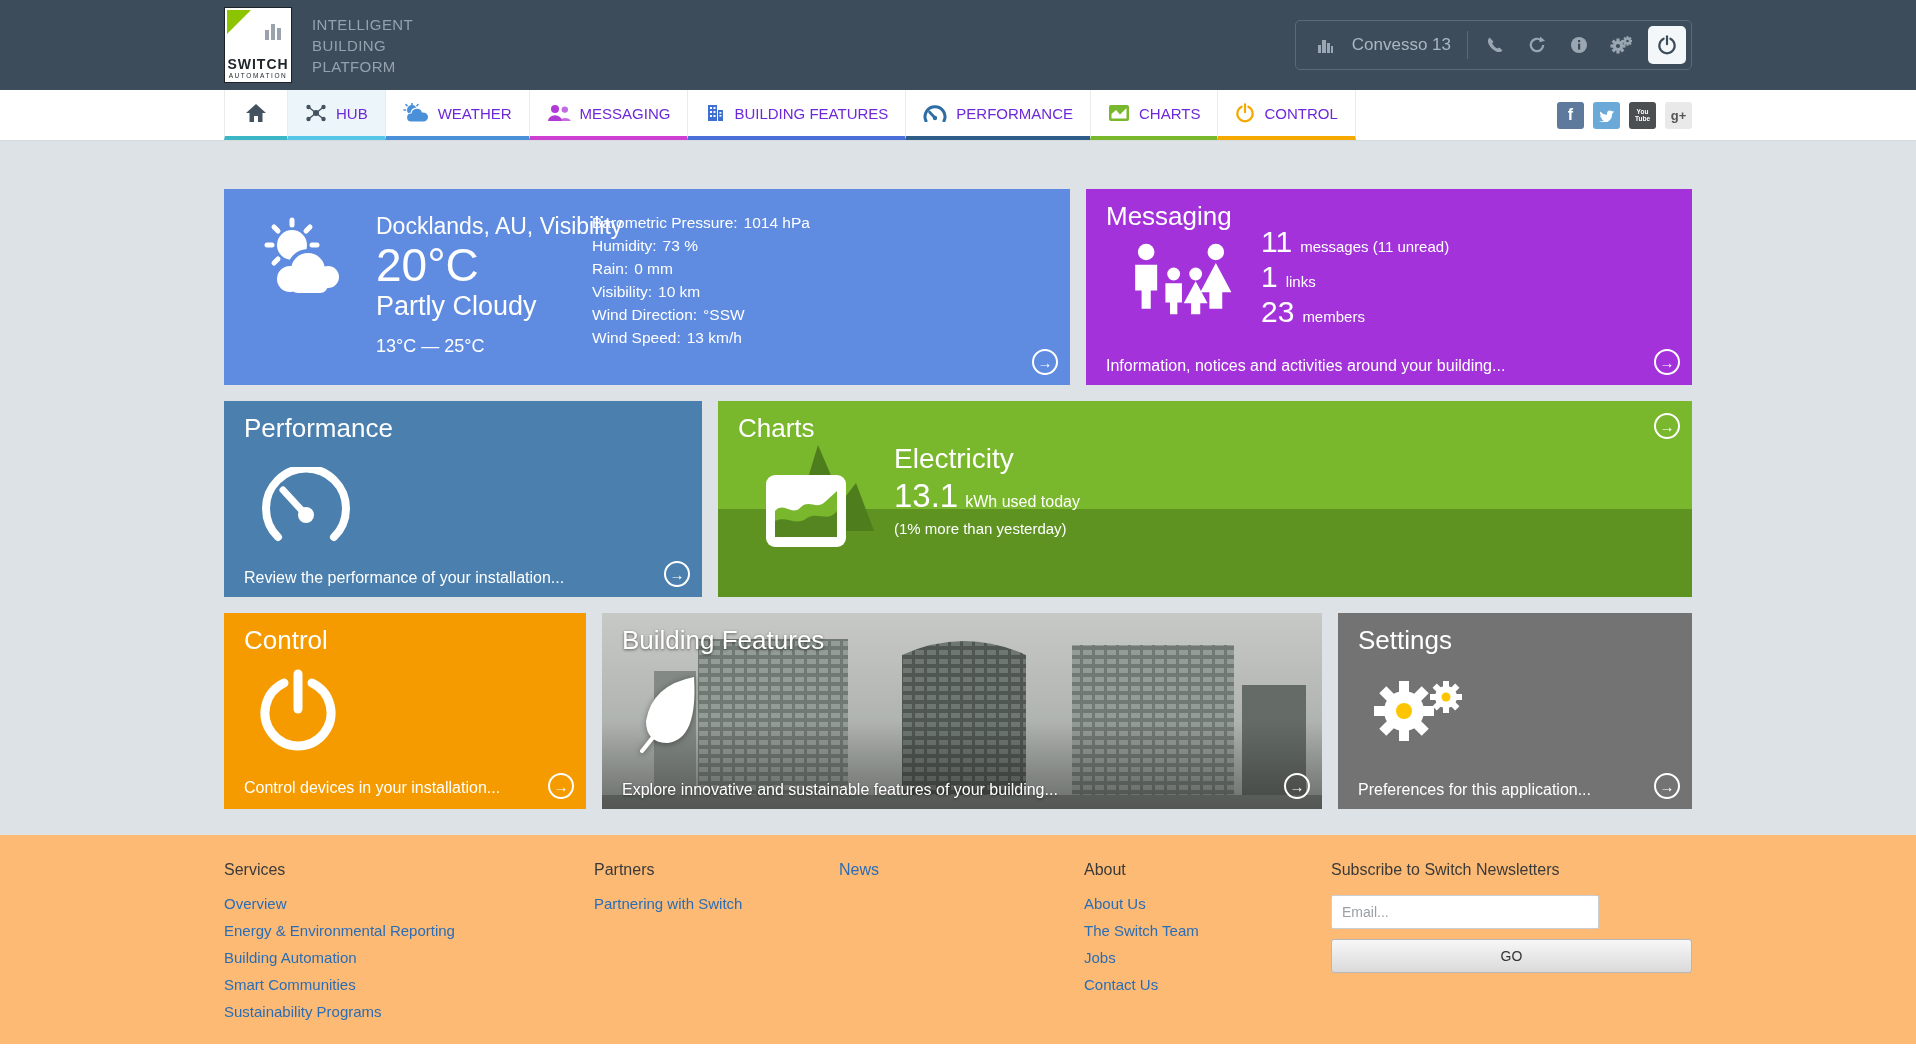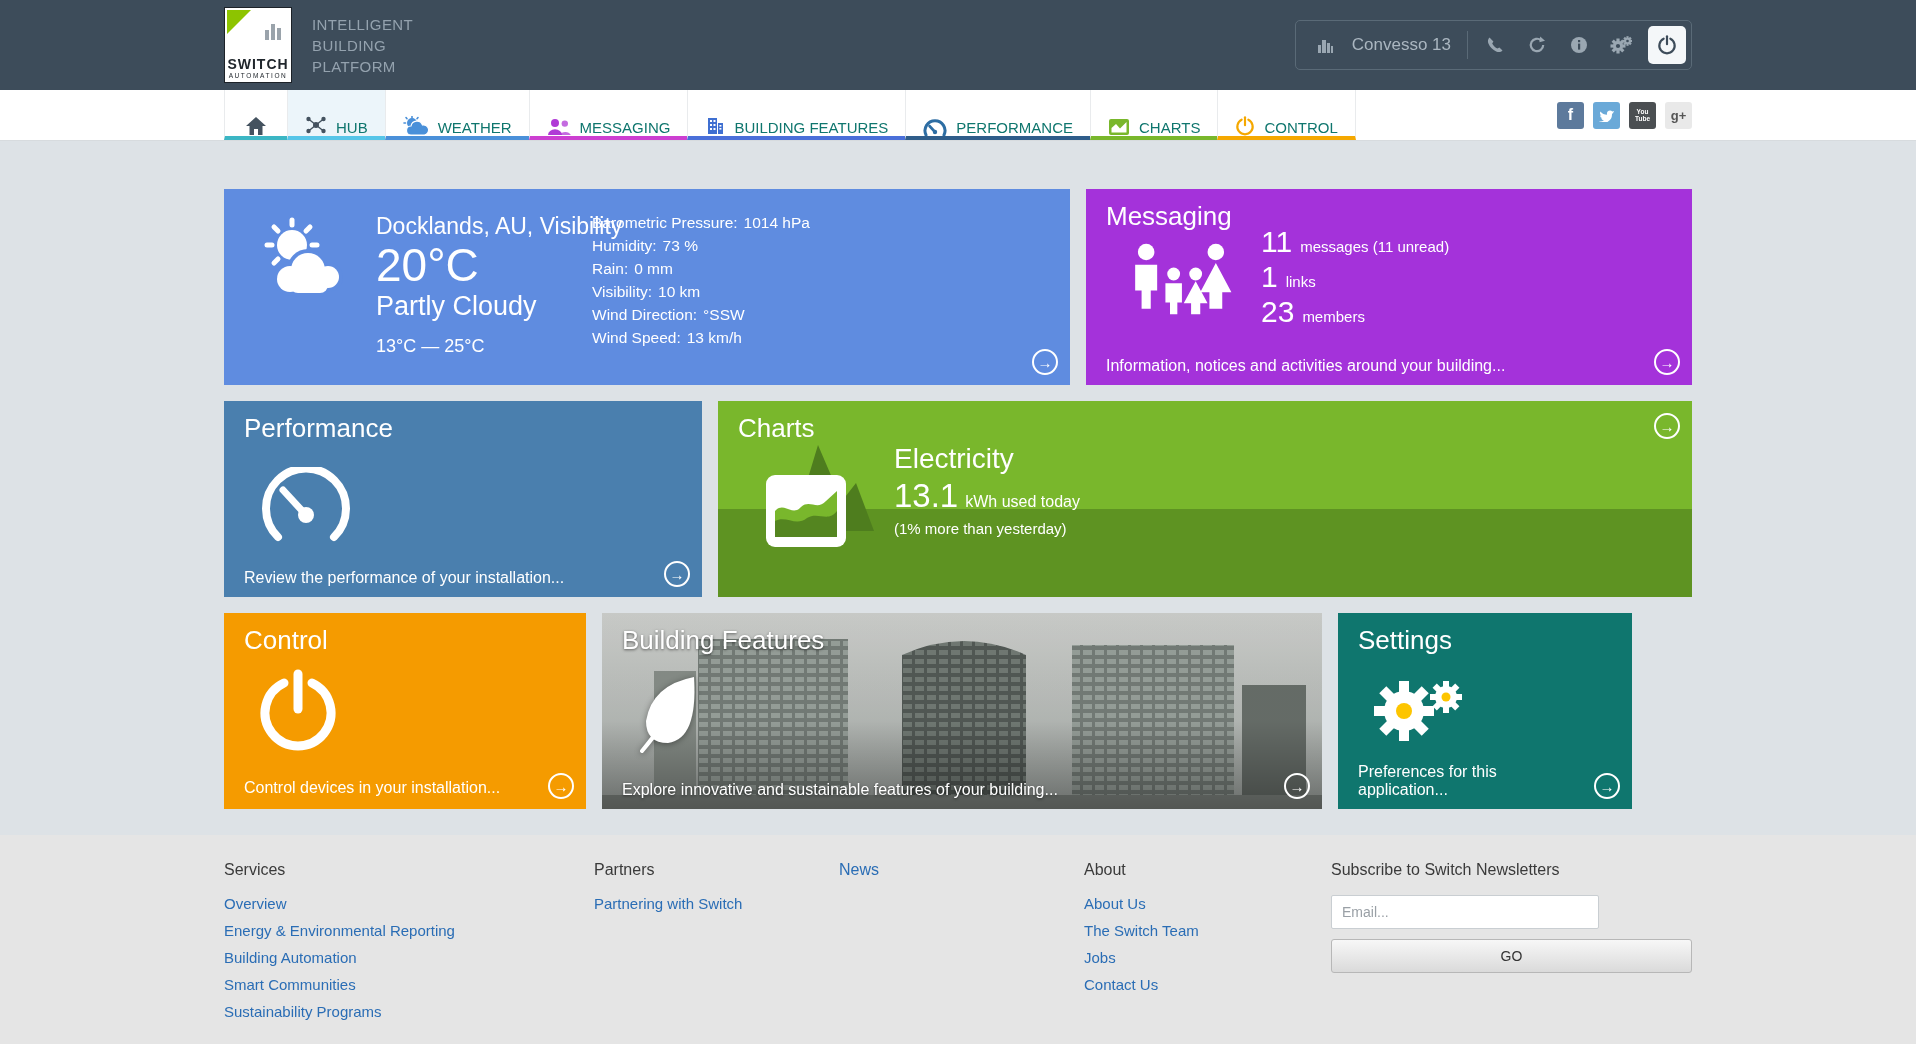--- a/index.html
+++ b/index.html
@@ -26,22 +26,22 @@
               padding: 5px 5px 5px 14px; color: #aab6c0; font-size: 17px; }
   .site-name { margin-right: 4px; }
   .site-divider { width: 1px; height: 28px; background: #5a6a77; }
   .icon-btn { width: 30px; height: 30px; display: flex; align-items: center; justify-content: center; cursor: pointer; }
   .power-btn { width: 38px; height: 38px; background: #f4f7f9; border-radius: 5px;
                display: flex; align-items: center; justify-content: center; cursor: pointer; }
 
   
   .navbar { background: #fff; border-bottom: 1px solid #d7dbde; }
   .navbar .container { display: flex; align-items: stretch; height: 50px; }
-  .tab { display: flex; align-items: flex-end; gap: 9px; padding: 0 17px; cursor: pointer;
-         border-left: 1px solid #e9ebed; border-bottom: 4px solid transparent; font-size: 15px; color: #0f766e; }
+  .tab { display: flex; align-items: center; gap: 9px; padding: 0 17px; cursor: pointer;
+         border-left: 1px solid #e9ebed; border-bottom: 4px solid transparent; font-size: 15px; color: #6d28d9; }
   .tab.last { border-right: 1px solid #e9ebed; }
   .tab-home { border-bottom-color: #3bb6c4; padding: 0 20px; }
   .tab-hub { border-bottom-color: #56c5e8; background: #ecf5fa; }
   .tab-weather { border-bottom-color: #4a90d9; }
   .tab-messaging { border-bottom-color: #cc3fd1; }
   .tab-building_features { border-bottom-color: #4a6fd9; }
   .tab-performance { border-bottom-color: #2f5d8a; }
   .tab-charts { border-bottom-color: #79b72c; }
   .tab-control { border-bottom-color: #f5a800; }
   .social { margin-left: auto; display: flex; align-items: center; gap: 9px; }
@@ -97,25 +97,25 @@
   .tile-control { width: 362px; background: #f59b00; }
   .control-icon { position: absolute; left: 32px; top: 56px; }
   .tile-control .tile-desc { line-height: 1.3; }
 
   .tile-bf { width: 720px; }
   .bf-bg { position: absolute; inset: 0; width: 100%; height: 100%; }
   .bf-overlay { position: absolute; inset: 0; background: linear-gradient(rgba(0,0,0,0.08) 55%, rgba(0,0,0,0.38)); }
   .tile-bf h2, .tile-bf .tile-desc { text-shadow: 0 1px 3px rgba(0,0,0,0.55); }
   .bf-leaf { position: absolute; left: 32px; top: 58px; filter: drop-shadow(0 1px 3px rgba(0,0,0,0.4)); }
 
-  .tile-settings { width: 294px; background: #0f766e; }
+  .tile-settings { width: 354px; background: #737373; }
   .settings-icon { position: absolute; left: 32px; top: 62px; }
 
   
-  .footer { background: #e5e5e5; padding: 26px 0 14px; }
+  .footer { background: #fdba74; padding: 26px 0 14px; }
   .footer-cols { display: flex; }
   .fcol h3 { font-size: 16px; font-weight: 400; color: #3a3a3a; margin-bottom: 16px; }
   .fcol a { display: block; color: #2a6db5; font-size: 15px; text-decoration: none; margin-bottom: 10px; cursor: pointer; }
   .col-services { width: 370px; }
   .col-partners { width: 245px; }
   .col-about { width: 247px; }
   .col-news { width: 245px; }
   .col-news a { font-size: 16px; }
   .col-subscribe { flex: 1; }
   .subscribe-row { display: flex; gap: 10px; margin-top: 16px; flex-direction: column; }

